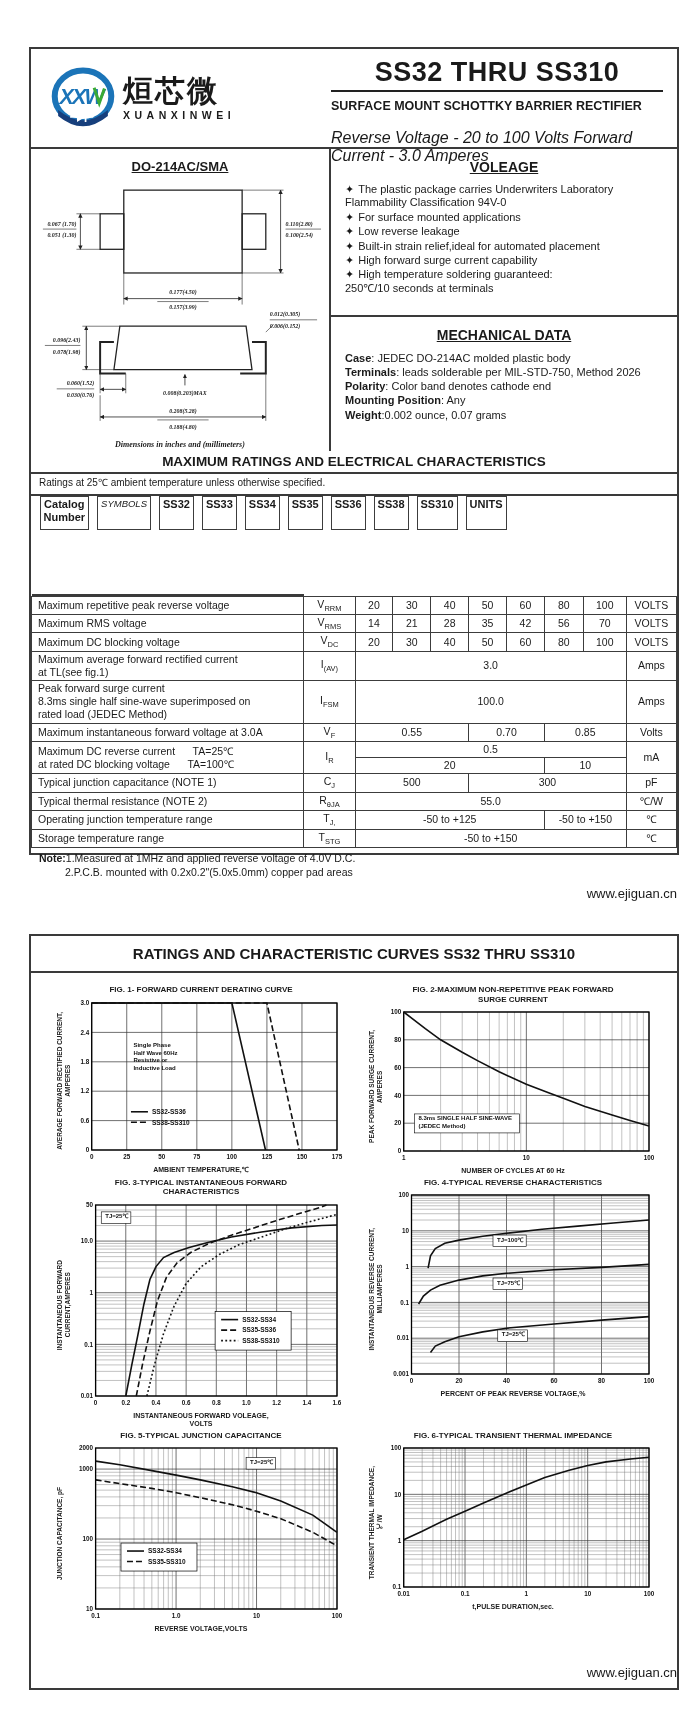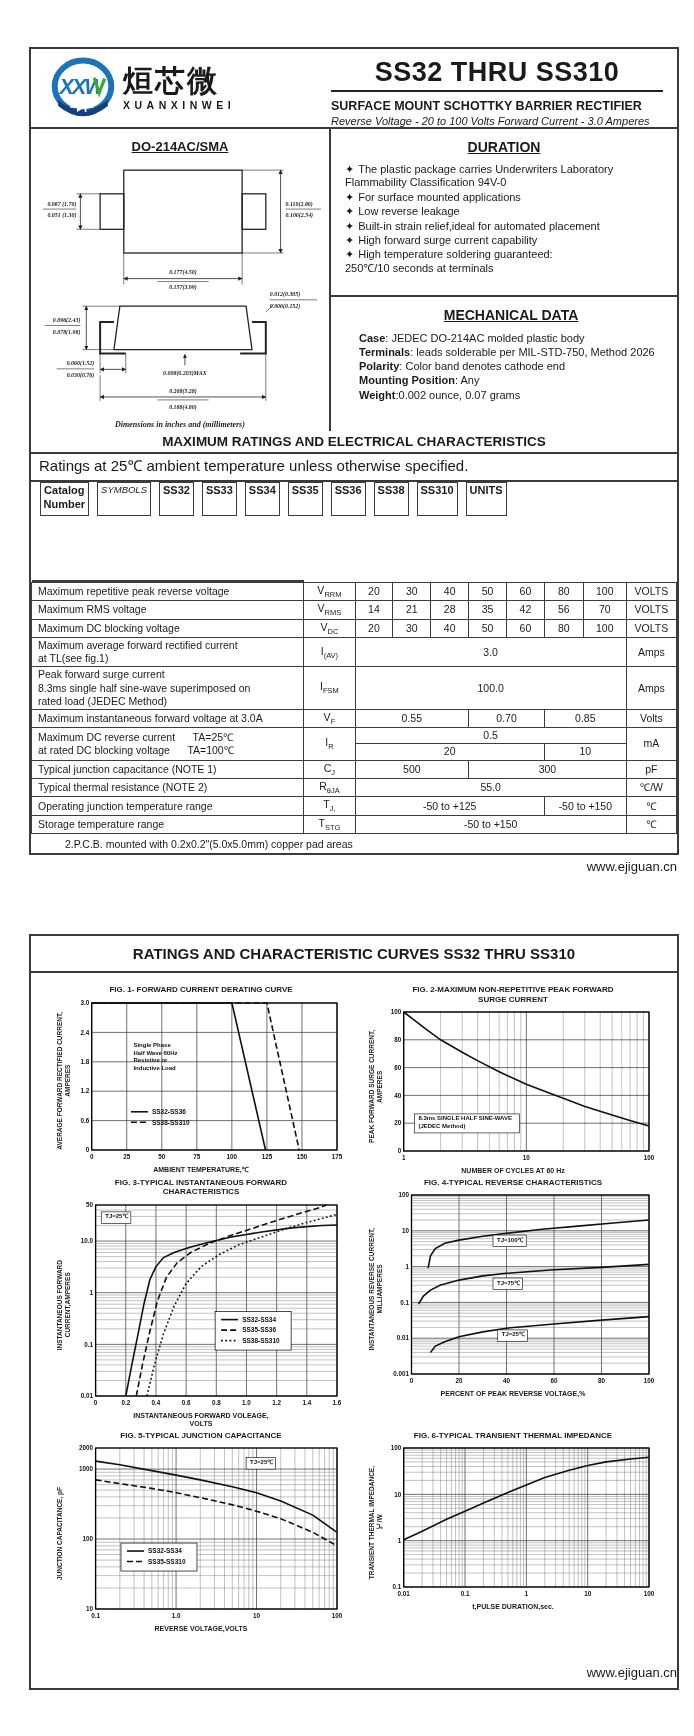--- a/index.html
+++ b/index.html
@@ -12,39 +12,39 @@
   
   .hdr{display:flex;border-bottom:2px solid #3a3a3a;height:100px;box-sizing:border-box;}
   .logo-block{width:280px;display:flex;align-items:center;padding-left:16px;gap:4px;}
   .logo-names{display:flex;flex-direction:column;line-height:1;}
   .logo-cn{font-size:30px;font-weight:bold;letter-spacing:2px;}
   .logo-en{font-size:10.5px;font-weight:bold;letter-spacing:4.5px;margin-top:4px;}
   .title-block{flex:1;padding:8px 14px 0 4px;}
   .doc-title{font-size:27px;font-weight:bold;text-align:center;letter-spacing:0.5px;}
   .doc-title-rule{border-top:2.5px solid #222;margin:2px 0 7px 0;}
   .doc-sub{font-size:12.5px;font-weight:bold;}
-  .doc-tag{font-size:11px;font-style:italic;margin-top:2px;}
+  .doc-tag{font-size:16px;font-style:italic;margin-top:16px;}
 
   
   .mid{display:flex;height:318px;box-sizing:border-box;}
   .pkg-col{width:300px;border-right:2px solid #3a3a3a;box-sizing:border-box;padding:6px 4px 2px 4px;display:flex;flex-direction:column;align-items:center;}
   .pkg-title{font-size:13px;font-weight:bold;text-decoration:underline;margin:4px 0 2px 0;}
   .pkg-caption{font-size:8px;font-style:italic;font-weight:bold;margin-top:2px;font-family:"Liberation Serif",serif;}
   .right-col{flex:1;display:flex;flex-direction:column;}
   .features-box{border-bottom:2px solid #3a3a3a;padding:6px 14px 4px 14px;flex:1.25;}
-  .mech-box{padding:6px 14px 4px 28px;flex:1;}
+  .mech-box{padding:6px 14px 4px 14px;flex:1;}
   .sec-head{font-size:14px;font-weight:bold;text-align:center;text-decoration:underline;margin:4px 0 8px 0;}
   ul.feat{list-style:none;margin:0;padding:0;font-size:11px;line-height:1.22;}
   ul.feat li{white-space:pre-line;margin-bottom:1px;}
   ul.feat li .blt{margin-right:4px;}
   .mech-lines{font-size:11px;line-height:1.3;}
 
   
   .ratings-bar{border-bottom:2px solid #3a3a3a;text-align:center;font-size:13.5px;font-weight:bold;padding:3px 0;}
-  .conds{font-size:15px;padding:3px 8px 4px 8px;line-height:1.25;border-bottom:2px solid #3a3a3a;}
+  .conds{font-size:10px;padding:3px 8px 4px 8px;line-height:1.25;border-bottom:2px solid #3a3a3a;}
   table.rt{width:100%;border-collapse:collapse;table-layout:fixed;font-size:10.5px;}
   table.rt td{border:1px solid #3c3c3c;padding:1px 3px;text-align:center;vertical-align:middle;line-height:1.25;}
   table.rt td.lbl{text-align:left;padding-left:6px;}
   table.rt tr.hdr td{font-weight:bold;height:30px;font-size:11px;margin-left:8px;}
   table.rt tr.hdr td.symh{font-style:italic;font-weight:normal;font-size:9.5px;}
   table.rt sub{font-size:7.5px;}
   .notes{font-size:10.5px;padding:3px 8px;line-height:1.35;}
   .notes .ind{padding-left:26px;}
   .pfoot{margin-top:auto;text-align:right;font-size:13px;padding:4px 0 8px 0;}
 
@@ -148,21 +148,21 @@
           <line x1="64" y1="244" x2="232" y2="244" stroke="#222" stroke-width="0.8" marker-start="url(#ah)" marker-end="url(#ah)"></line>
           <text class="dimtxt" x="148" y="240" text-anchor="middle">0.208(5.28)</text>
           <line x1="122" y1="247" x2="174" y2="247" stroke="#222" stroke-width="0.6"></line>
           <text class="dimtxt" x="148" y="256" text-anchor="middle">0.188(4.80)</text>
         </svg>
         <div class="pkg-caption">Dimensions in inches and (millimeters)</div>
       </div>
 
       <div class="right-col">
         <div class="features-box">
-          <div class="sec-head">DURATION</div>
+          <div class="sec-head">VOLEAGE</div>
           <ul class="feat">
               <li><span class="blt">✦</span>The plastic package carries Underwriters Laboratory
 Flammability Classification 94V-0</li>
               <li><span class="blt">✦</span>For surface mounted applications</li>
               <li><span class="blt">✦</span>Low reverse leakage</li>
               <li><span class="blt">✦</span>Built-in strain relief,ideal for automated placement</li>
               <li><span class="blt">✦</span>High forward surge current capability</li>
               <li><span class="blt">✦</span>High temperature soldering guaranteed:
 250℃/10 seconds at terminals</li>
             </ul>
@@ -326,20 +326,21 @@
               <div>Storage temperature range</div>
             </td>
             <td>T<sub>STG</sub></td>
             <td colspan="7">-50 to +150</td>
             <td>℃</td>
           </tr>
         </tbody>
     </table>
 
     <div class="notes">
+        <div><b>Note:</b>1.Measured at 1MHz and applied reverse voltage of 4.0V D.C.</div>
         <div class="ind">2.P.C.B. mounted with 0.2x0.2"(5.0x5.0mm) copper pad areas</div>
       </div>
 
     <div class="pfoot">www.ejiguan.cn</div>
   </div>
 
   <div class="pagebox" id="page2">
     <div class="p2-head">RATINGS AND CHARACTERISTIC CURVES SS32 THRU SS310</div>
 
     <div class="figs">

